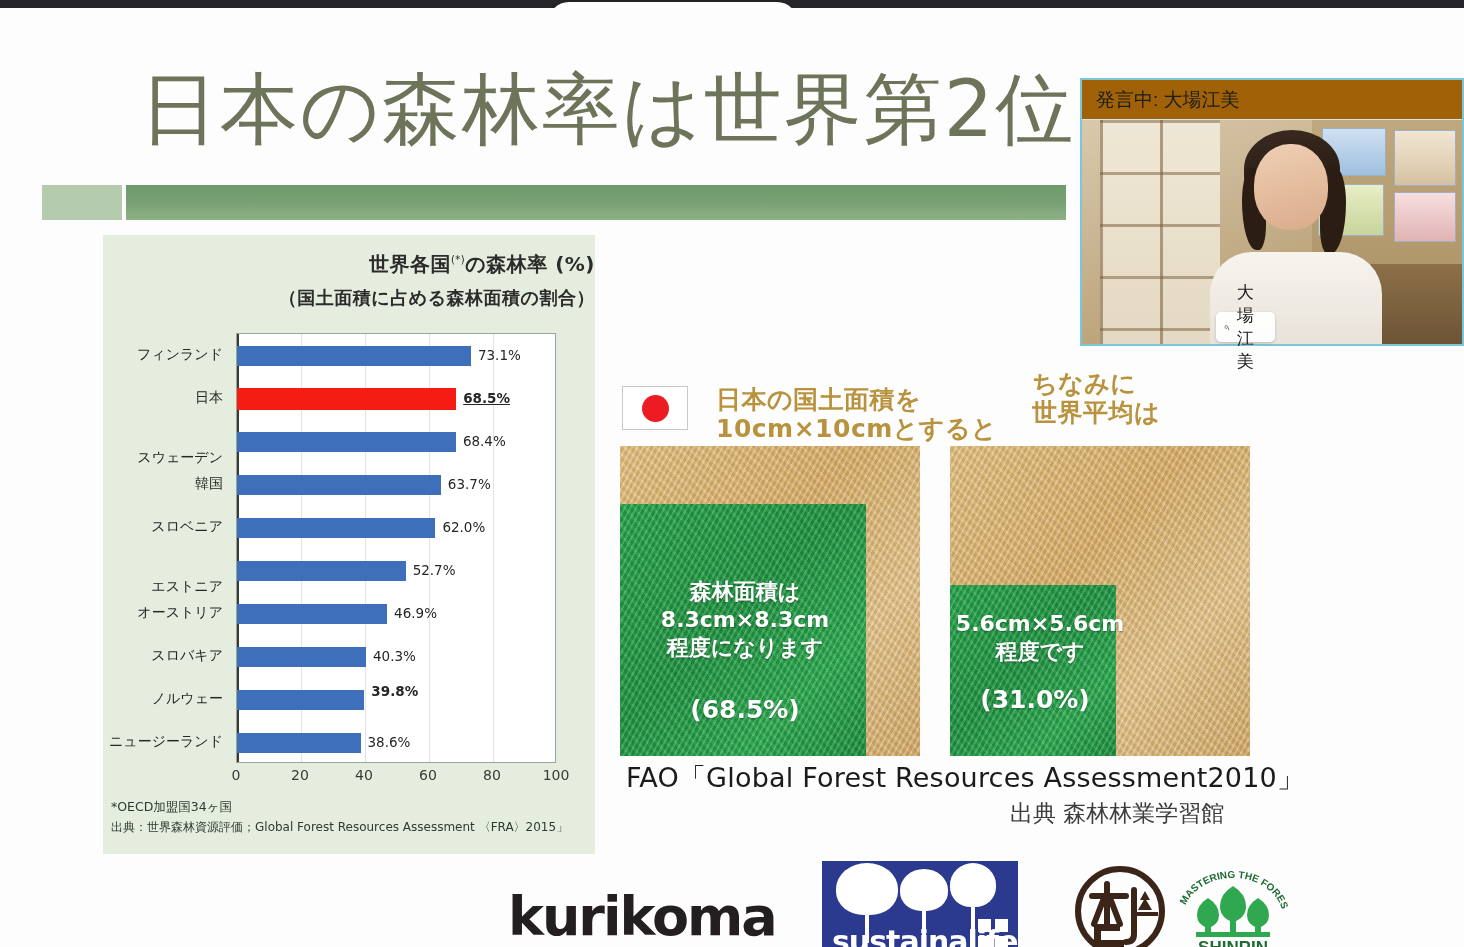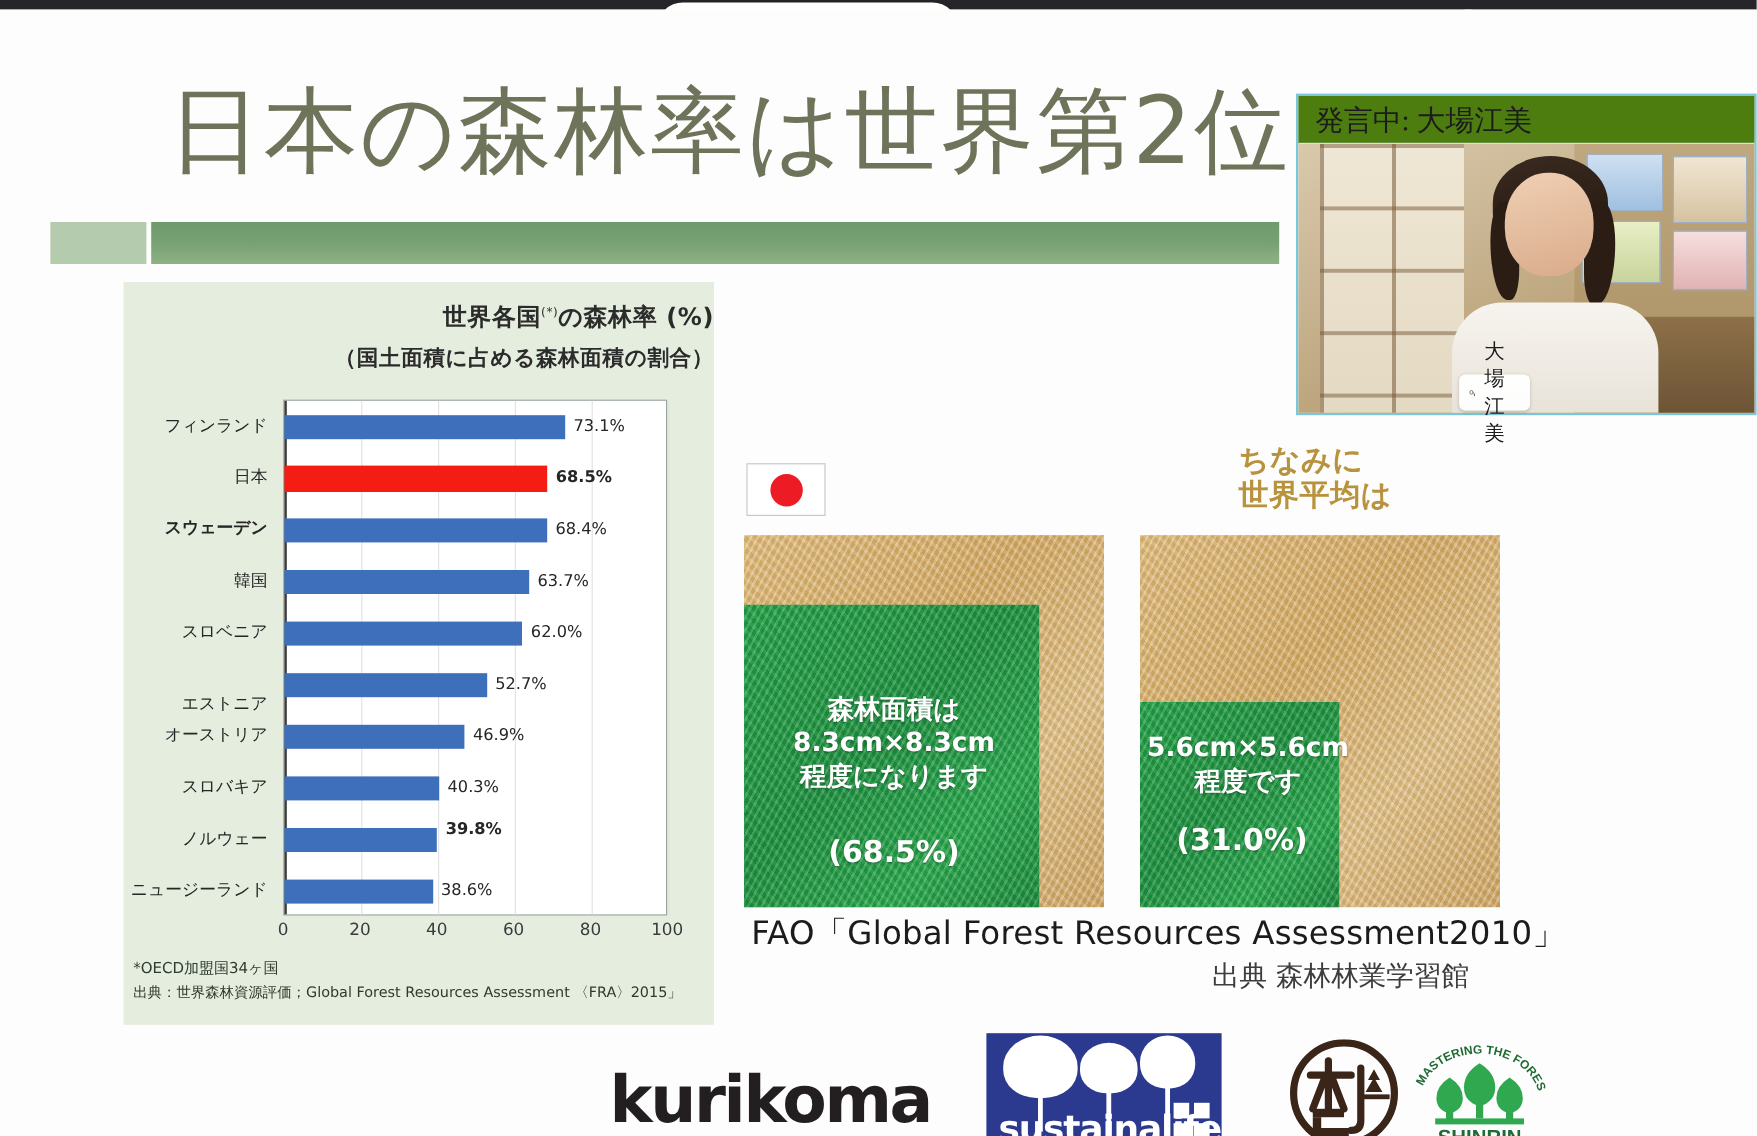--- a/index.html
+++ b/index.html
@@ -85,21 +85,21 @@
   .bar {
     position: absolute; left: 0; top: 0; height: 20px;
     background: #3d6fba;
   }
   .bar.jp { background: #f51c13; height: 22px; }
   .bar-val {
     position: absolute; top: 1px; font-size: 13.5px; color: #262626;
     white-space: nowrap;
     font-family: "DejaVu Sans","Liberation Sans",sans-serif;
   }
-  .bar-val.jp { font-weight: 700; top: 2px; }
+  .bar-val.jp { font-weight: 700; text-decoration: underline; top: 2px; }
 
   .cat-label {
     position: absolute; right: 0; font-size: 14px; color: #262626;
     white-space: nowrap; text-align: right;
     font-family: "DejaVu Sans","Liberation Sans",sans-serif;
   }
   .cats { position: absolute; left: 0; top: 98px; width: 128px; height: 430px; }
 
   .xticks { position: absolute; left: 133px; top: 532px; width: 320px; height: 22px; }
   .xtick {
@@ -209,23 +209,23 @@
   }
 
   
   .vid-wrap {
     position: absolute; left: 1080px; top: 78px; width: 384px; height: 268px;
     border: 2px solid #79c7da; background: #fff;
   }
   .vid-label {
     position: absolute; left: 0; top: 0; width: 100%; height: 40px;
     display: flex; align-items: center; padding-left: 14px;
-    font-size: 24px; color: #1c1c1c; background: #4d7c0f;
+    font-size: 19px; color: #1c1c1c; background: #a16207;
     border-bottom: 1px solid #cfe6ee;
-    font-family: Liberation Serif, serif;
+    font-family: Liberation Sans, sans-serif;
   }
   .vid-feed {
     position: absolute; left: 0; top: 40px; right: 0; bottom: 0; overflow: hidden;
     background: linear-gradient(160deg,#d9c9ab 0%, #c9b593 35%, #b9a176 70%, #a98f63 100%);
   }
   .vf-shoji {
     position: absolute; left: 18px; top: 0; width: 120px; height: 100%;
     background:
       linear-gradient(90deg, rgba(120,90,55,.55) 0 3px, transparent 3px 100%) 0 0/60px 100%,
       linear-gradient(180deg, rgba(120,90,55,.5) 0 3px, transparent 3px 100%) 0 0/100% 52px,
@@ -298,21 +298,21 @@
       <div class="chart-head">
         <div class="l1">
           <span>世界各国</span><sup>(*)</sup><span>の森林率 (%)</span>
         </div>
         <div class="l2">（国土面積に占める森林面積の割合）</div>
       </div>
 
       <div class="cats" id="cats">
           <div class="cat-label" style="top: 12.5px; right: 8px;">フィンランド</div>
           <div class="cat-label" style="top: 55.5px; right: 8px;">日本</div>
-          <div class="cat-label" style="top: 98px; right: 8px; font-weight: bold;">スウェーデン</div>
+          <div class="cat-label" style="top: 116px; right: 8px;">スウェーデン</div>
           <div class="cat-label" style="top: 141.5px; right: 8px;">韓国</div>
           <div class="cat-label" style="top: 184.5px; right: 8px;">スロベニア</div>
           <div class="cat-label" style="top: 245px; right: 8px; font-family: Liberation Mono, monospace;">エストニア</div>
           <div class="cat-label" style="top: 270.5px; right: 8px;">オーストリア</div>
           <div class="cat-label" style="top: 313.5px; right: 8px;">スロバキア</div>
           <div class="cat-label" style="top: 356.5px; right: 8px;">ノルウェー</div>
           <div class="cat-label" style="top: 399.5px; right: 8px;">ニュージーランド</div>
         </div>
 
       <div class="plot-wrap">
@@ -359,20 +359,24 @@
 
       <div class="foot">
         <div class="fl1">*OECD加盟国34ヶ国</div>
         <div class="fl2">出典：世界森林資源評価；Global Forest Resources Assessment 〈FRA〉2015」</div>
       </div>
     </div>
 
     <div class="flag">
         <div class="dot"></div>
       </div>
+    <div class="gold-cap jp-cap">
+      <div>日本の国土面積を</div>
+      <div>10cm×10cmとすると</div>
+    </div>
     <div class="gold-cap w-cap">
       <div>ちなみに</div>
       <div>世界平均は</div>
     </div>
 
     <div class="land-box jp">
       <div class="forest-box jp"></div>
     </div>
     <div class="land-box w">
       <div class="forest-box w"></div>

